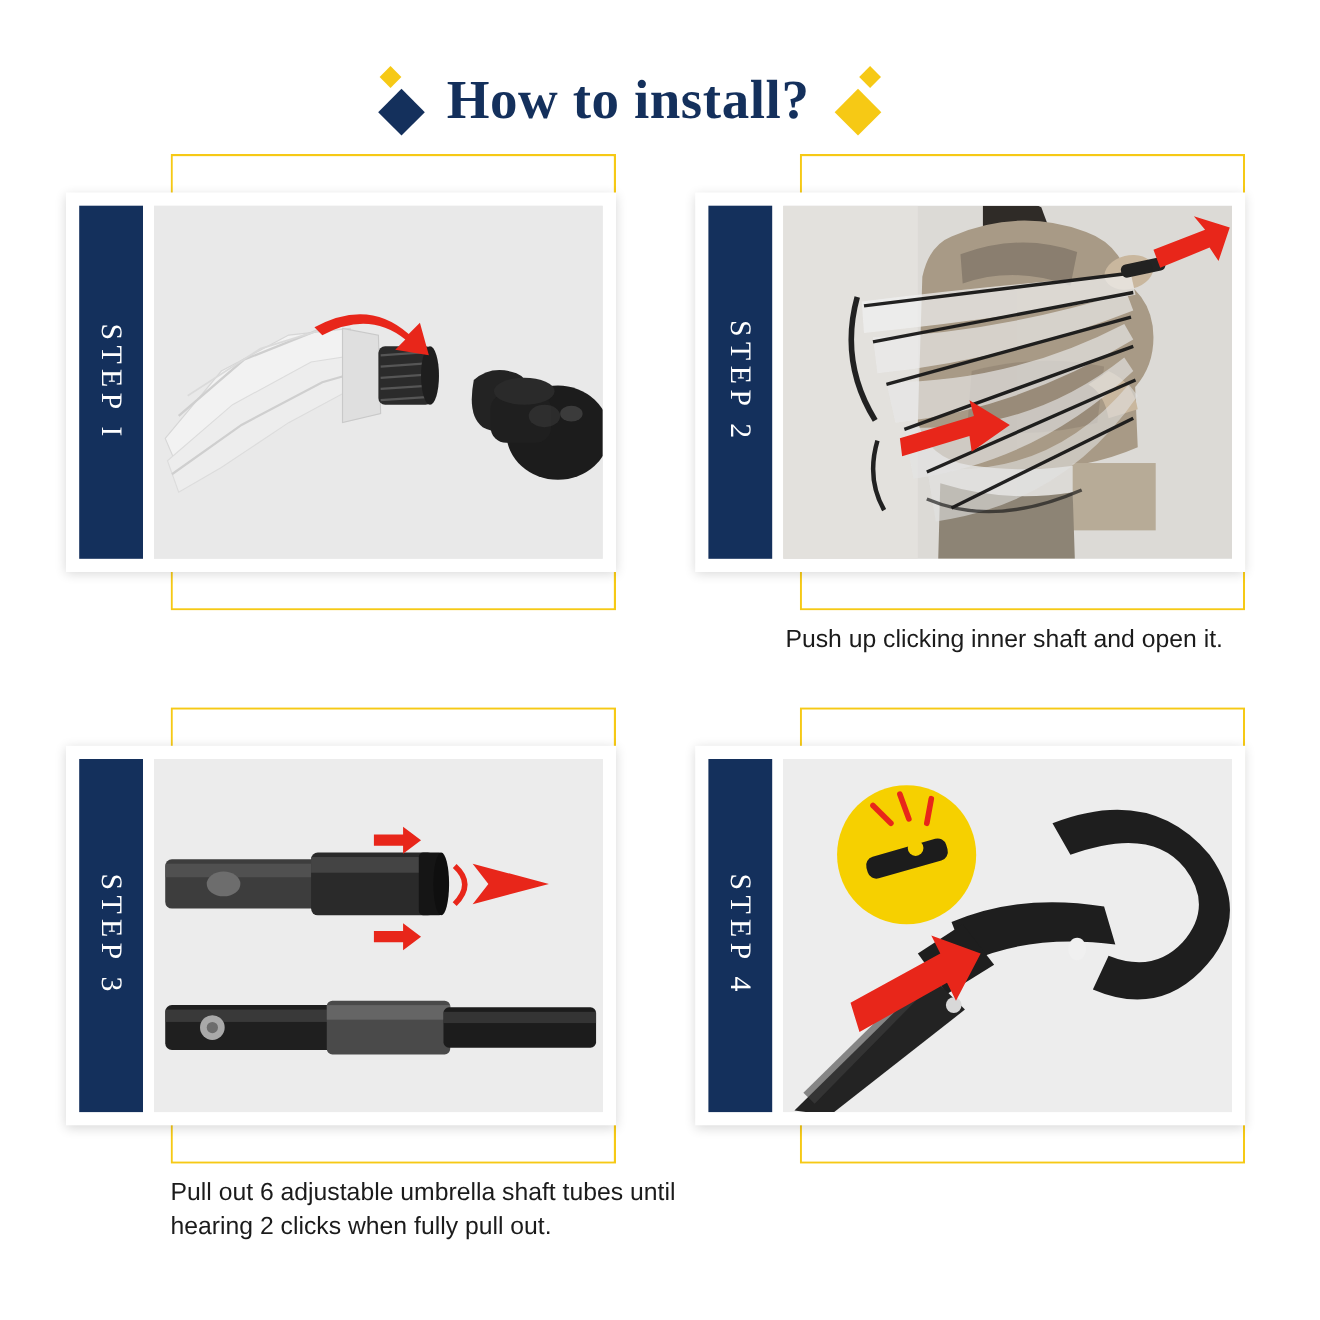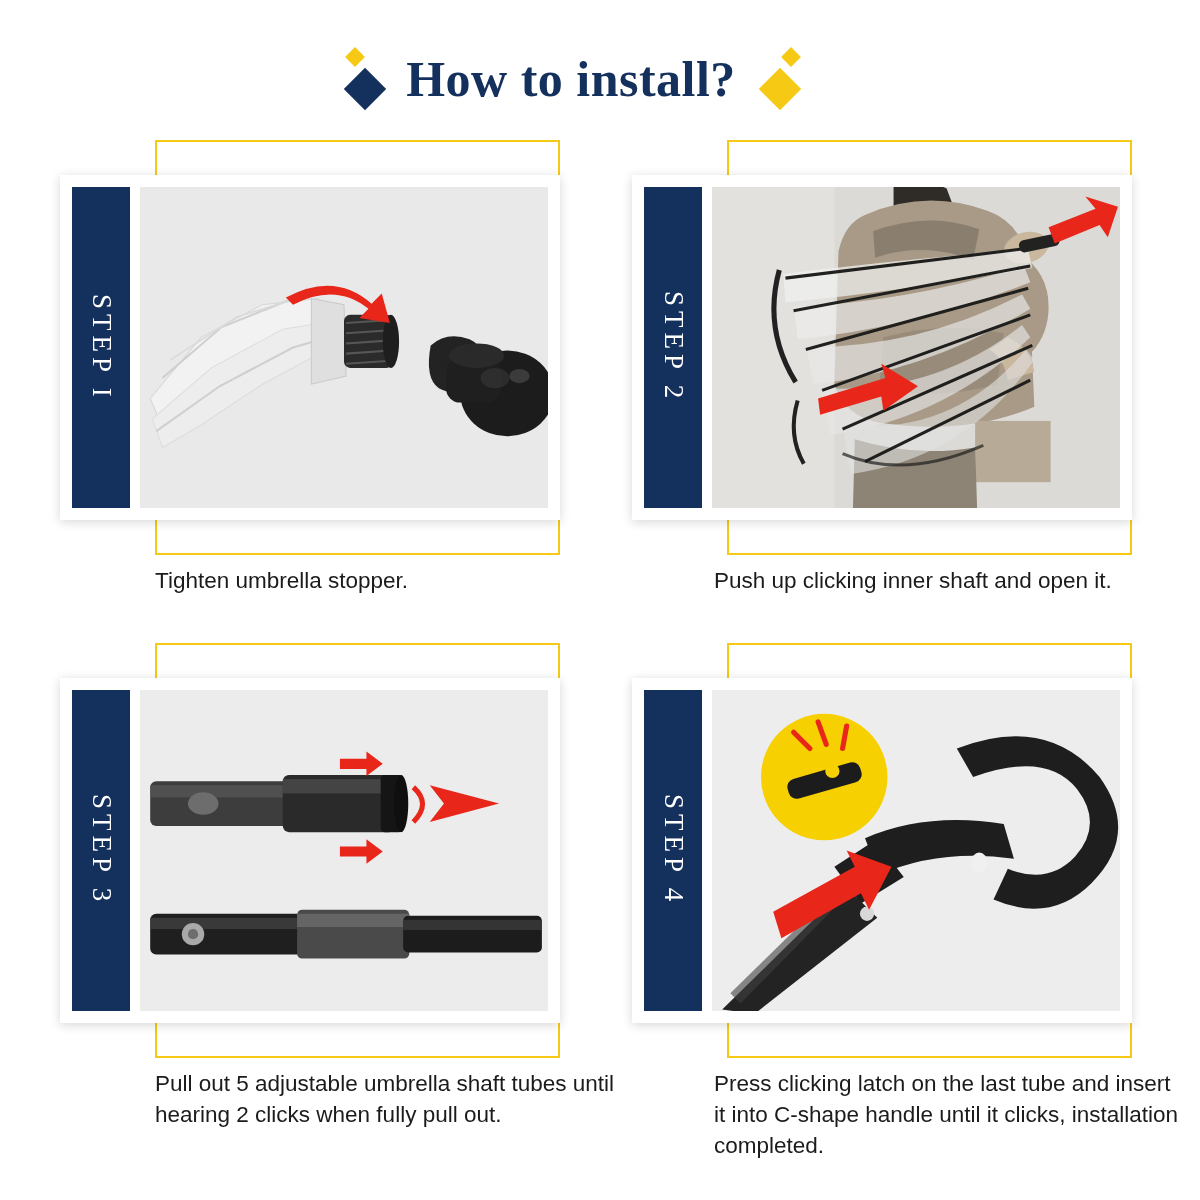--- a/index.html
+++ b/index.html
@@ -17,20 +17,21 @@
   }
 
   
   .title-row {
     position: absolute;
     top: 50px;
     left: 0;
     width: 1148px;
     height: 80px;
     display: flex;
+    align-items: center;
     justify-content: center;
   }
   .title-text {
     font-family: "Liberation Serif", serif;
     font-weight: bold;
     font-size: 50px;
     color: #14305c;
     letter-spacing: 0.5px;
     white-space: nowrap;
   }
@@ -207,21 +208,20 @@
                 <ellipse cx="348" cy="190" rx="14" ry="10" fill="#3a3a3a" opacity="0.55"></ellipse>
                 <ellipse cx="372" cy="188" rx="10" ry="7" fill="#5a5a5a" opacity="0.5"></ellipse>
               </g>
 
               <g>
                 <path d="M150 118 q42 -22 74 4 l-9 9 30 5 -8 -29 -10 10 q-36 -32 -84 -6 Z" fill="#e8261a"></path>
               </g>
             </svg>
           </div>
         </div>
-        <div class="caption">Tighten umbrella stopper.</div>
       </div>
     </div>
 
     <div class="cell right">
       <div class="frame-wrap">
         <div class="yellow-l"></div>
         <div class="photo-card">
           <div class="step-tab">
             <span>STEP 2</span>
           </div>
@@ -314,21 +314,21 @@
                 <circle cx="52" cy="242" r="11" fill="#a9a9a9"></circle>
                 <circle cx="52" cy="242" r="5" fill="#6d6d6d"></circle>
                 <rect x="154" y="218" width="110" height="48" rx="5" fill="#4a4a4a"></rect>
                 <rect x="154" y="222" width="110" height="13" fill="#6c6c6c" opacity="0.8"></rect>
                 <rect x="258" y="224" width="136" height="36" rx="5" fill="#1c1c1c"></rect>
                 <rect x="258" y="228" width="136" height="10" fill="#3f3f3f" opacity="0.7"></rect>
               </g>
             </svg>
           </div>
         </div>
-        <div class="caption">Pull out 5 adjustable umbrella shaft tubes until hearing 2 clicks when fully pull out.</div>
+        <div class="caption">Pull out 6 adjustable umbrella shaft tubes until hearing 2 clicks when fully pull out.</div>
       </div>
     </div>
 
     <div class="cell right">
       <div class="frame-wrap">
         <div class="yellow-l"></div>
         <div class="photo-card">
           <div class="step-tab">
             <span>STEP 4</span>
           </div>
@@ -361,17 +361,16 @@
                 </g>
                 <path d="M148 40 q30 -18 60 4" stroke="#1c1c1c" stroke-width="4" fill="none" opacity="0"></path>
               </g>
 
               <g>
                 <path d="M60 220 l80 -44 -8 -16 44 16 -22 42 -8 -16 -78 44 Z" fill="#e8261a"></path>
               </g>
             </svg>
           </div>
         </div>
-        <div class="caption">Press clicking latch on the last tube and insert it into C-shape handle until it clicks, installation completed.</div>
       </div>
     </div>
   </div>
 </div>
 
 </body></html>

